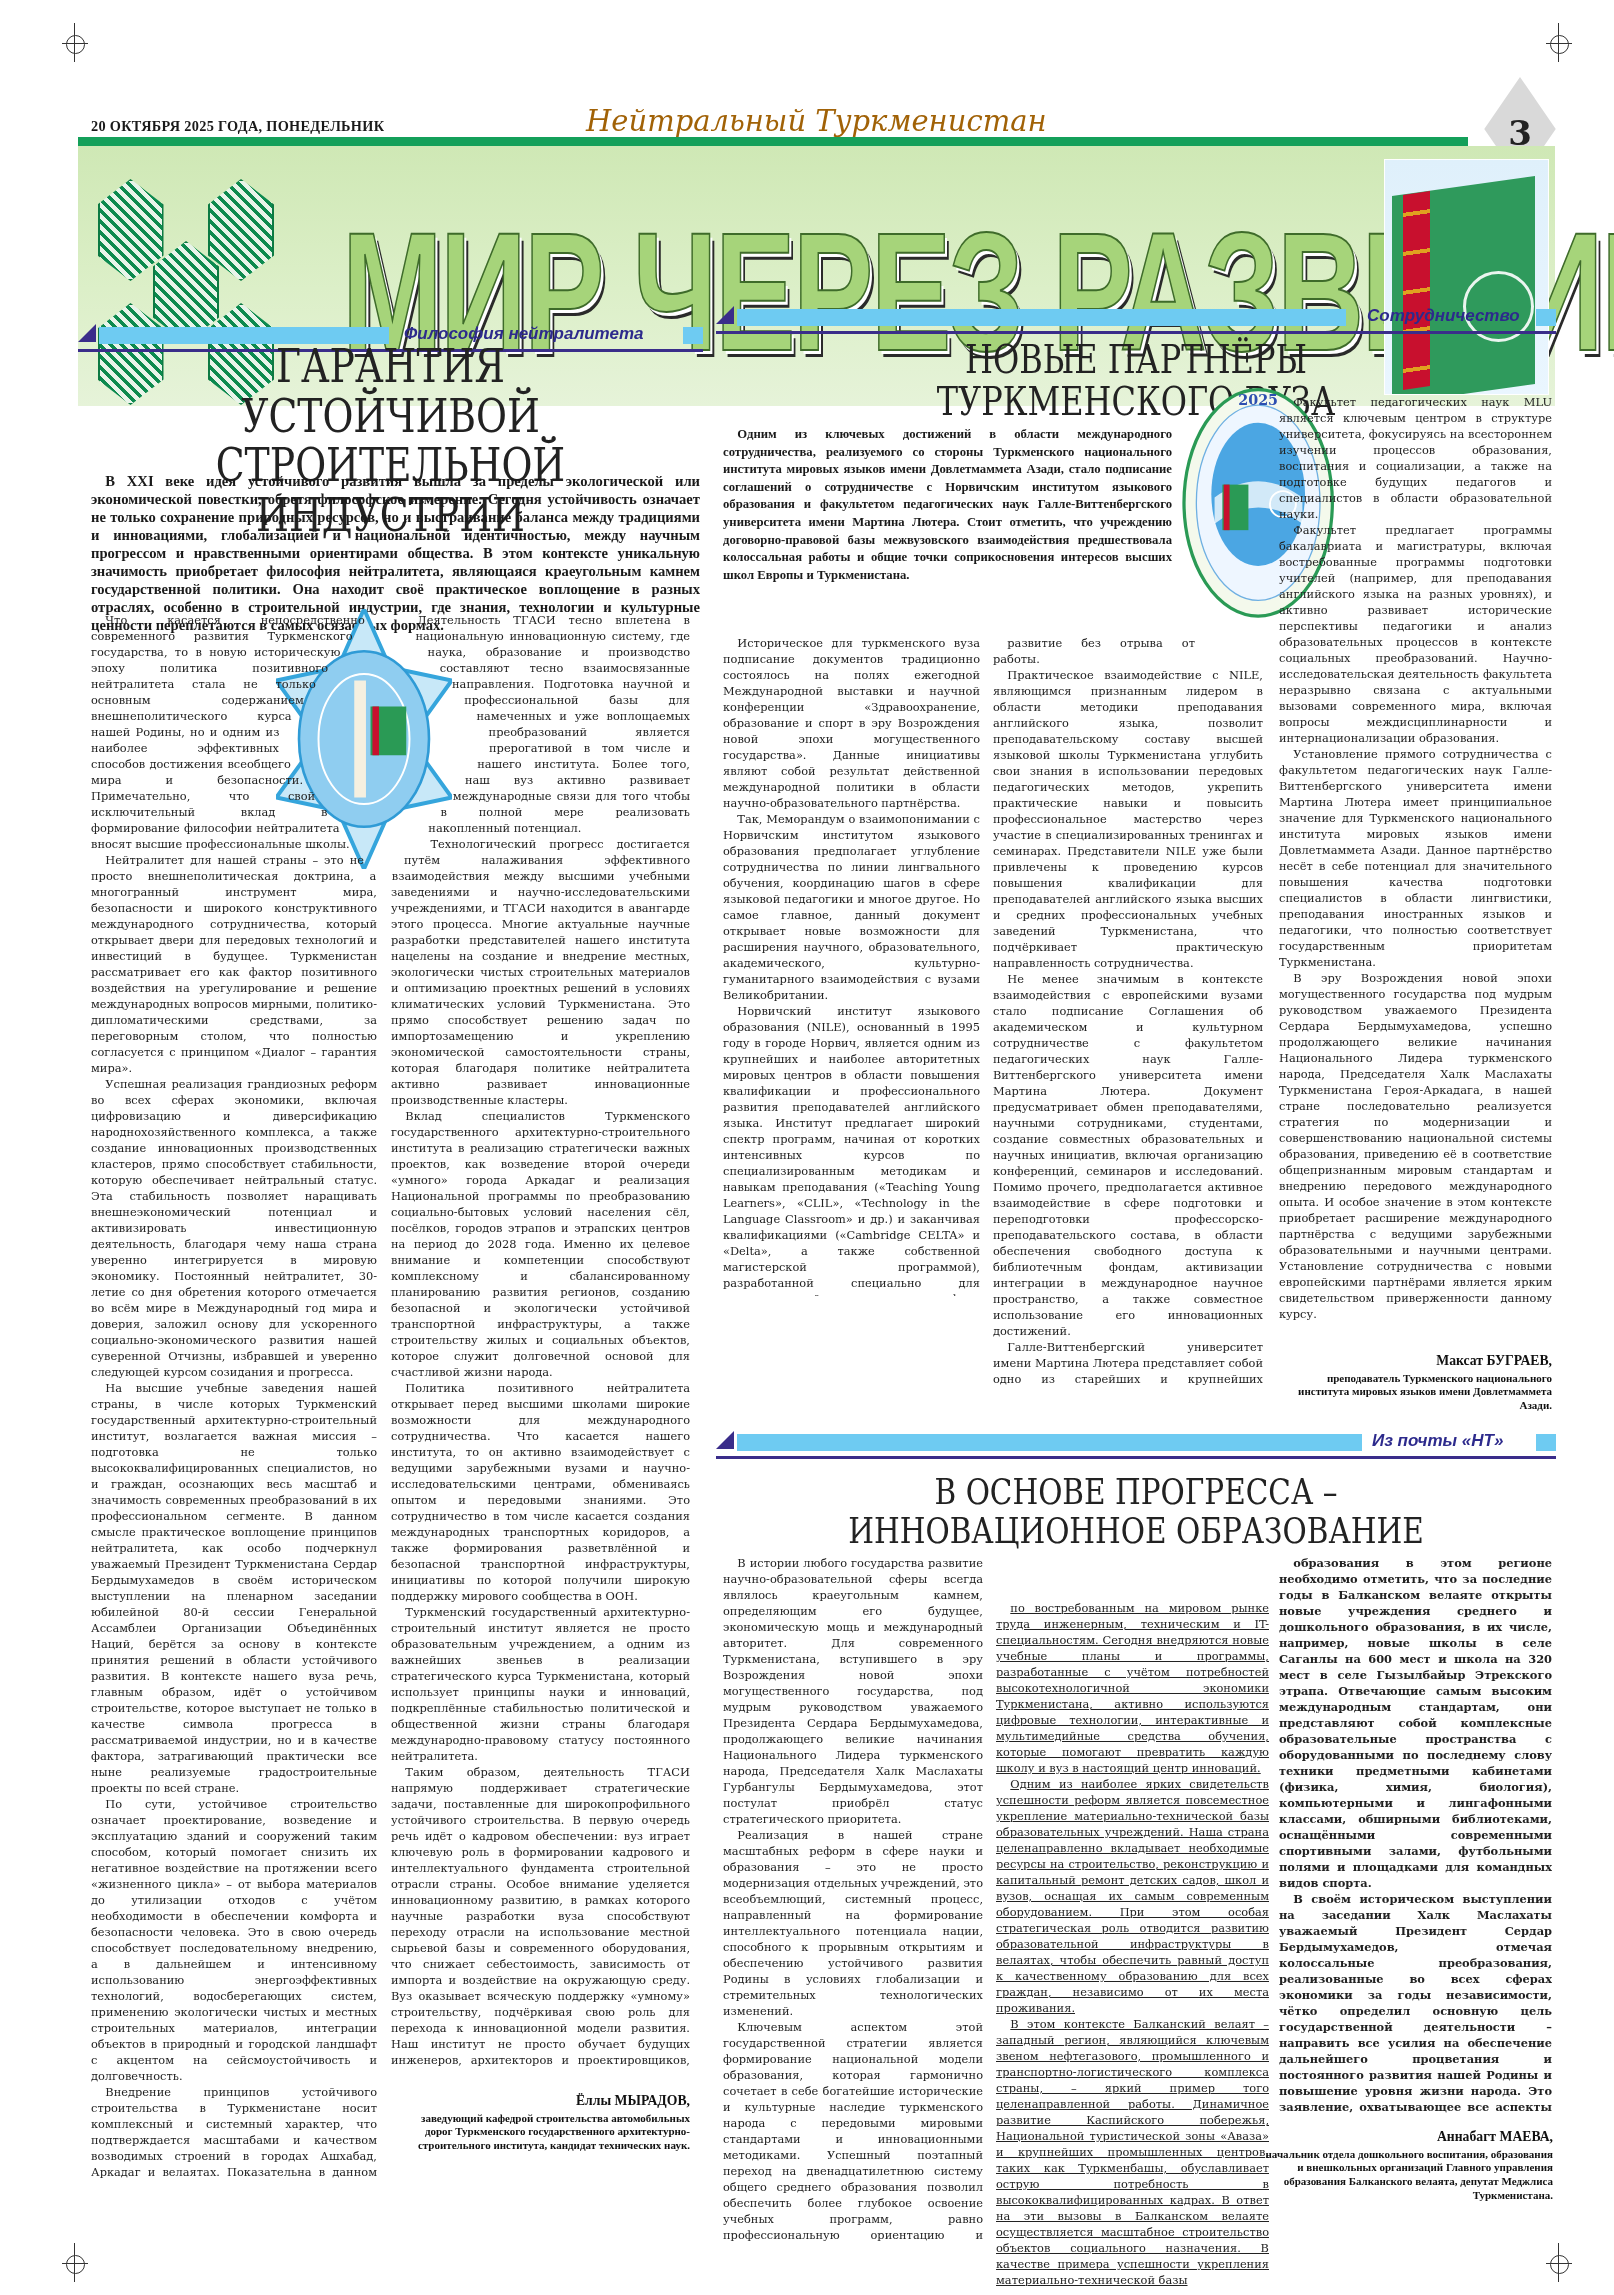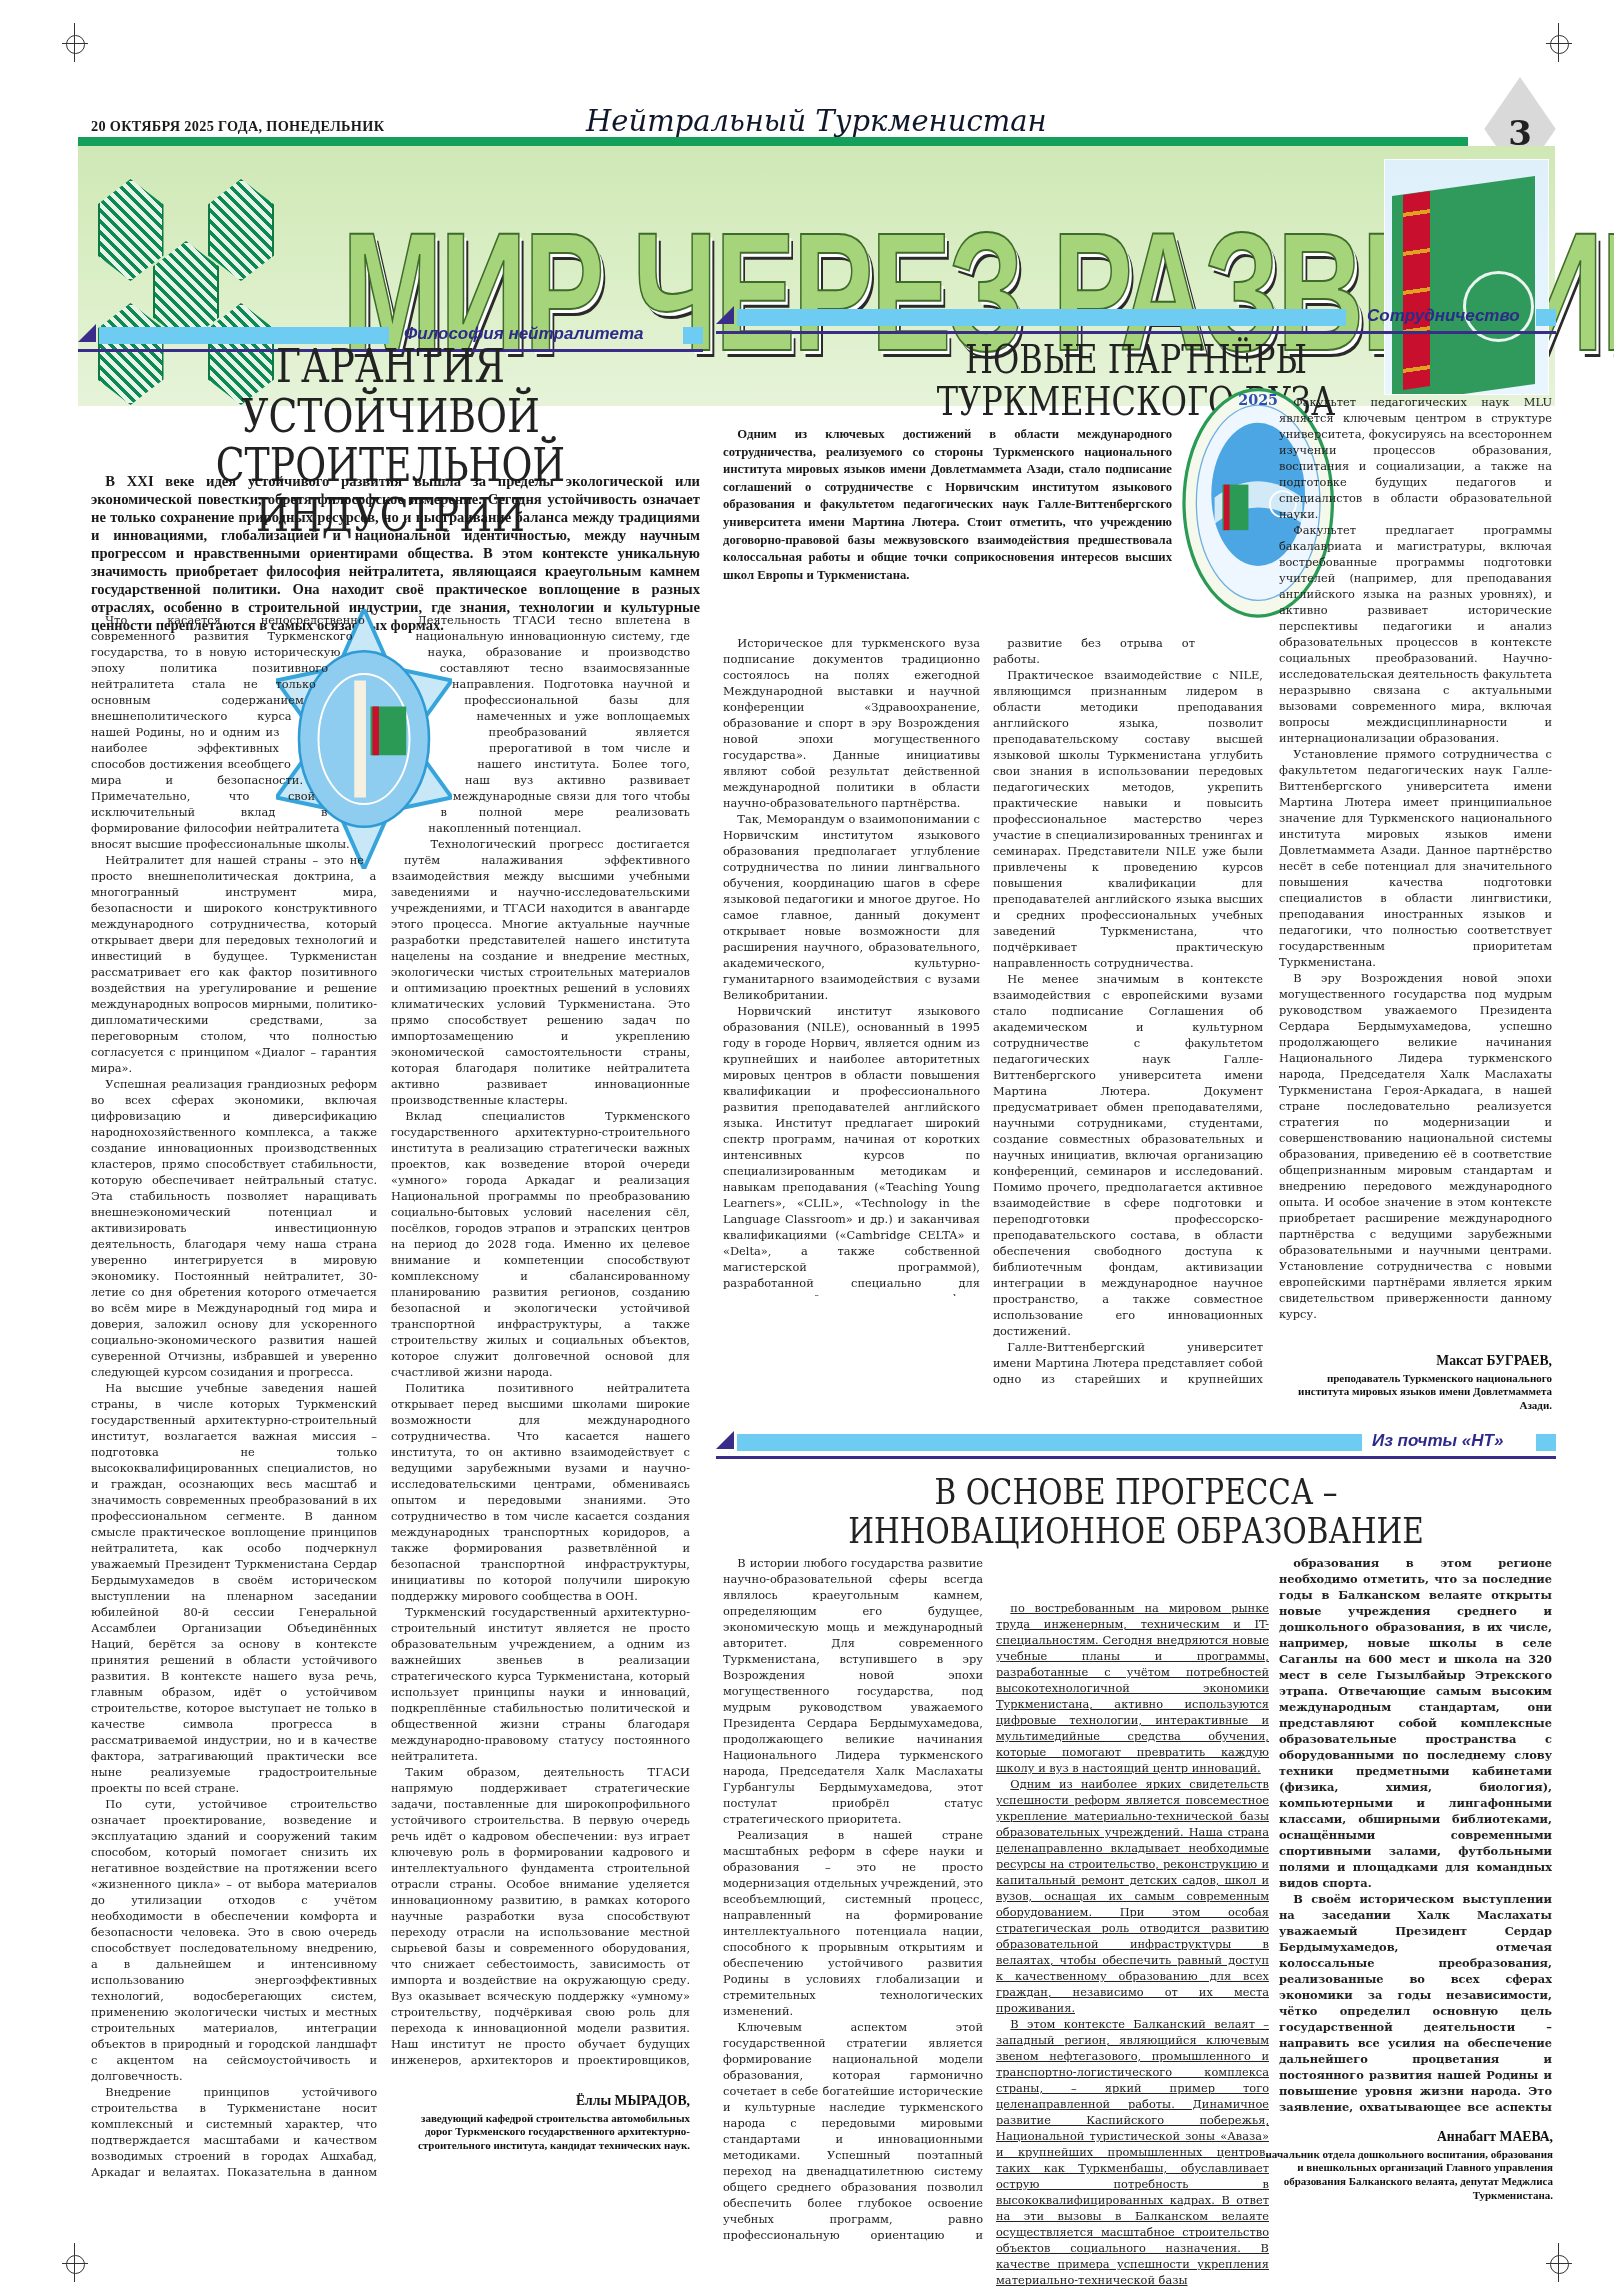--- a/index.html
+++ b/index.html
@@ -3,21 +3,21 @@
 <meta charset="utf-8">
 <style>
   html, body { margin:0; padding:0; background:#fff; }
   body { width:1615px; height:2295px; position:relative; overflow:hidden; font-family:"DejaVu Serif", serif; color:#1a1a1a; }
   .reg { position:absolute; width:26px; height:39px; }
   .reg::before { content:""; position:absolute; left:12.4px; top:0; width:0.7px; height:39px; background:#333; }
   .reg::after { content:""; position:absolute; left:3.9px; top:11.7px; width:17px; height:17px; border:0.7px solid #333; border-radius:50%; }
   .reg .h { position:absolute; left:0; top:20px; width:26px; height:0.7px; background:#333; }
 
   .masthead-date { position:absolute; left:91px; top:118px; font-family:"Liberation Serif", serif; font-weight:bold; font-size:14.3px; letter-spacing:0.3px; }
-  .masthead-title { position:absolute; left:586px; top:104px; font-family:"DejaVu Serif", serif; font-style:italic; font-size:29px; color:#0f172a; }
+  .masthead-title { position:absolute; left:586px; top:104px; font-family:"DejaVu Serif", serif; font-style:italic; font-size:29px; color:#a16207; }
   .green-rule { position:absolute; left:78px; top:137px; width:1390px; height:9px; background:#14a05a; }
   .page-num { position:absolute; left:1484px; top:77px; width:72px; height:104px; }
   .page-num svg { width:100%; height:100%; }
   .page-num span { position:absolute; left:0; top:36px; width:72px; text-align:center; font-size:34px; font-weight:bold; color:#222; }
 
   .banner { position:absolute; left:78px; top:146px; width:1477px; height:260px; background:linear-gradient(180deg,#cfe8b5 0%,#dcefc8 55%,#e6f3d9 100%); }
   .banner-ornaments { position:absolute; left:13px; top:33px; width:195px; height:208px; }
   .orn { position:absolute; width:62px; height:98px; background:repeating-linear-gradient(45deg,#0d8a4f 0 3.9px,#e8f4ea 3.9px 7.8px); border:2.6px solid #0d7a43; clip-path:polygon(50% 0,100% 25%,100% 75%,50% 100%,0 75%,0 25%); }
   .banner-title { position:absolute; left:264px; top:62px; font-family:"Liberation Sans", sans-serif; font-weight:bold; font-size:168px; line-height:1; color:#a6d47a; letter-spacing:-3.9px; transform:scaleX(0.72); transform-origin:left top; white-space:nowrap;
     -webkit-text-stroke:2px #3e6b2a; text-shadow:3.9px 3.9px 0 #fff, 6.5px 6.5px 0 #2a2a2a; }

